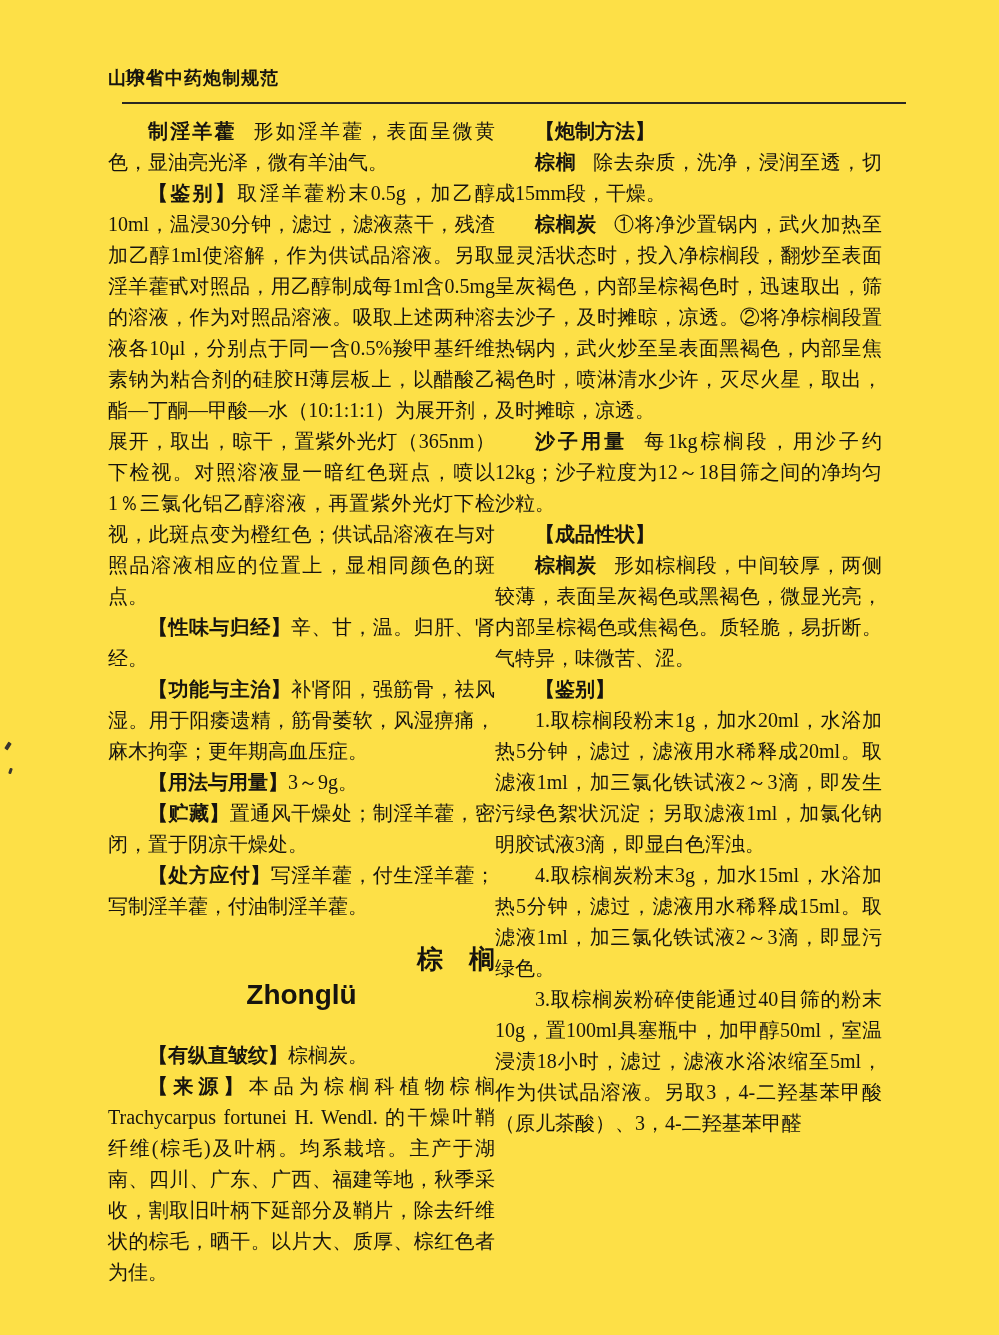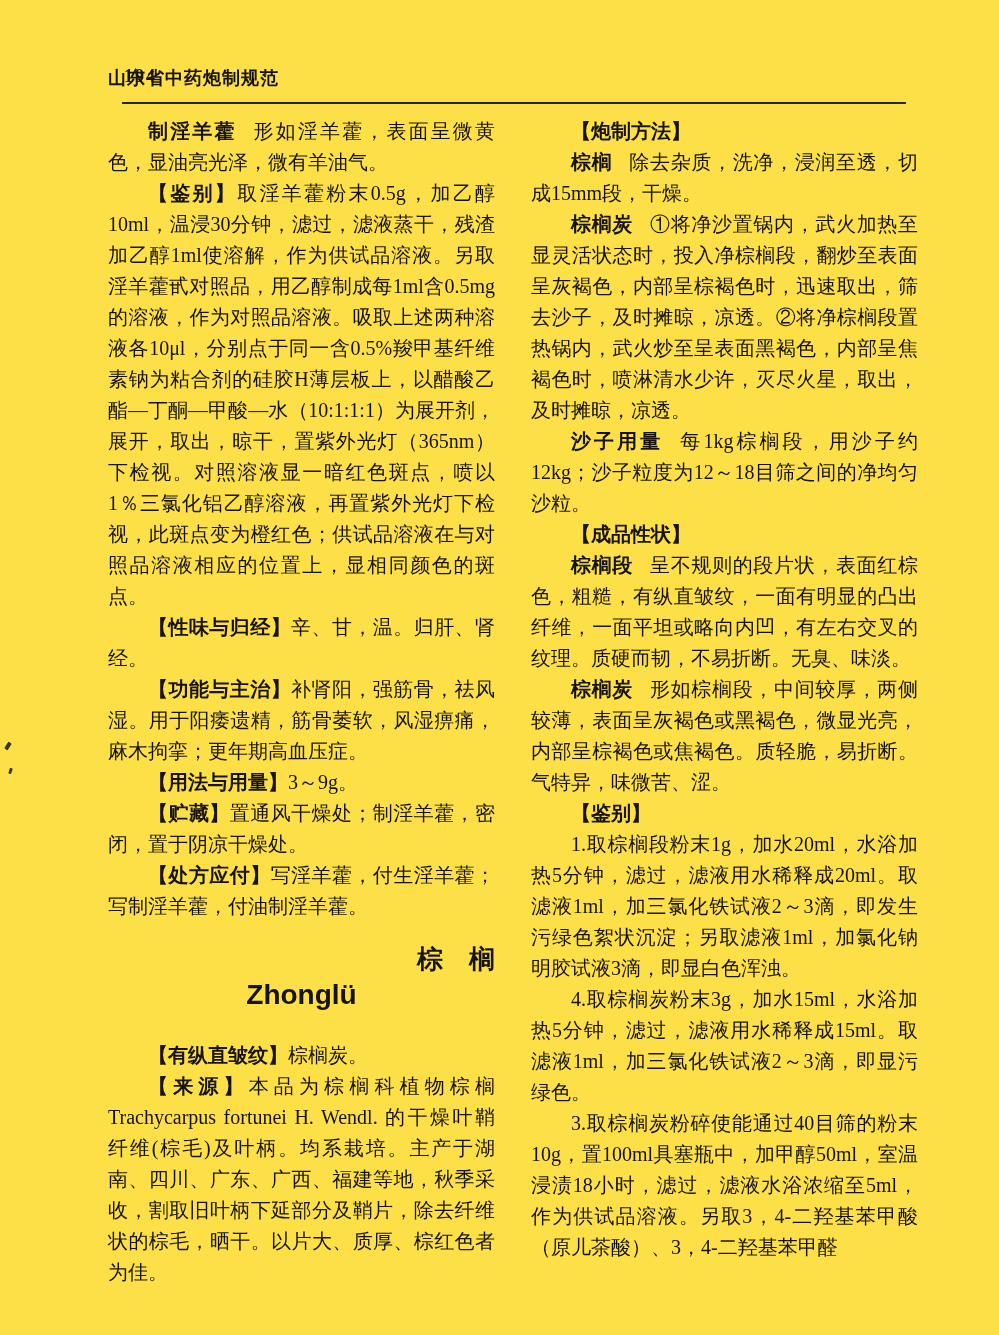--- a/index.html
+++ b/index.html
@@ -18,21 +18,21 @@
   .header-title{
     position:absolute;top:66px;left:108px;width:808px;
     font-size:18px;font-weight:bold;letter-spacing:1px;
   }
   .rule{
     position:absolute;top:102px;left:122px;width:784px;height:0;
     border-top:2px solid #2b2822;
   }
   .columns{
     position:absolute;top:116px;left:108px;width:810px;
-    display:flex;gap:36px;
+    display:flex;
   }
   .col{width:387px;font-size:20px;line-height:31px;}
   .para{
     margin:0;text-indent:2em;
     text-align:justify;text-justify:inter-character;
   }
   .lead{font-weight:bold;}
   .lead.term{margin-right:17px;}
   .sec-title{
     font-size:26px;font-weight:bold;text-align:right;
@@ -67,21 +67,20 @@
         <div class="sec-pinyin">Zhonglü</div>
         <p class="para"><span class="lead">【有纵直皱纹】</span>棕榈炭。</p>
         <p class="para"><span class="lead">【来源】</span>本品为棕榈科植物棕榈 Trachycarpus fortunei H. Wendl. 的干燥叶鞘纤维(棕毛)及叶柄。均系栽培。主产于湖南、四川、广东、广西、福建等地，秋季采收，割取旧叶柄下延部分及鞘片，除去纤维状的棕毛，晒干。以片大、质厚、棕红色者为佳。</p>
       </div>
     <div class="col" id="col-right">
         <p class="para"><span class="lead">【炮制方法】</span></p>
         <p class="para"><span class="lead term">棕榈</span>除去杂质，洗净，浸润至透，切成15mm段，干燥。</p>
         <p class="para"><span class="lead term">棕榈炭</span>①将净沙置锅内，武火加热至显灵活状态时，投入净棕榈段，翻炒至表面呈灰褐色，内部呈棕褐色时，迅速取出，筛去沙子，及时摊晾，凉透。②将净棕榈段置热锅内，武火炒至呈表面黑褐色，内部呈焦褐色时，喷淋清水少许，灭尽火星，取出，及时摊晾，凉透。</p>
         <p class="para"><span class="lead term">沙子用量</span>每1kg棕榈段，用沙子约12kg；沙子粒度为12～18目筛之间的净均匀沙粒。</p>
         <p class="para"><span class="lead">【成品性状】</span></p>
-        <p class="para"><span class="lead term">棕榈段</span>呈不规则的段片状，表面红棕色，粗糙，有纵直皱纹，一面有明显的凸出纤维，一面平坦或略向内凹，有左右交叉的纹理。质硬而韧，不易折断。无臭、味淡。</p>
         <p class="para"><span class="lead term">棕榈炭</span>形如棕榈段，中间较厚，两侧较薄，表面呈灰褐色或黑褐色，微显光亮，内部呈棕褐色或焦褐色。质轻脆，易折断。气特异，味微苦、涩。</p>
         <p class="para"><span class="lead">【鉴别】</span></p>
         <p class="para">1.取棕榈段粉末1g，加水20ml，水浴加热5分钟，滤过，滤液用水稀释成20ml。取滤液1ml，加三氯化铁试液2～3滴，即发生污绿色絮状沉淀；另取滤液1ml，加氯化钠明胶试液3滴，即显白色浑浊。</p>
         <p class="para">4.取棕榈炭粉末3g，加水15ml，水浴加热5分钟，滤过，滤液用水稀释成15ml。取滤液1ml，加三氯化铁试液2～3滴，即显污绿色。</p>
         <p class="para">3.取棕榈炭粉碎使能通过40目筛的粉末10g，置100ml具塞瓶中，加甲醇50ml，室温浸渍18小时，滤过，滤液水浴浓缩至5ml，作为供试品溶液。另取3，4-二羟基苯甲酸（原儿茶酸）、3，4-二羟基苯甲醛</p>
       </div>
   </div>
   <div class="speck s1"></div>
   <div class="speck s2"></div>
 </div>

